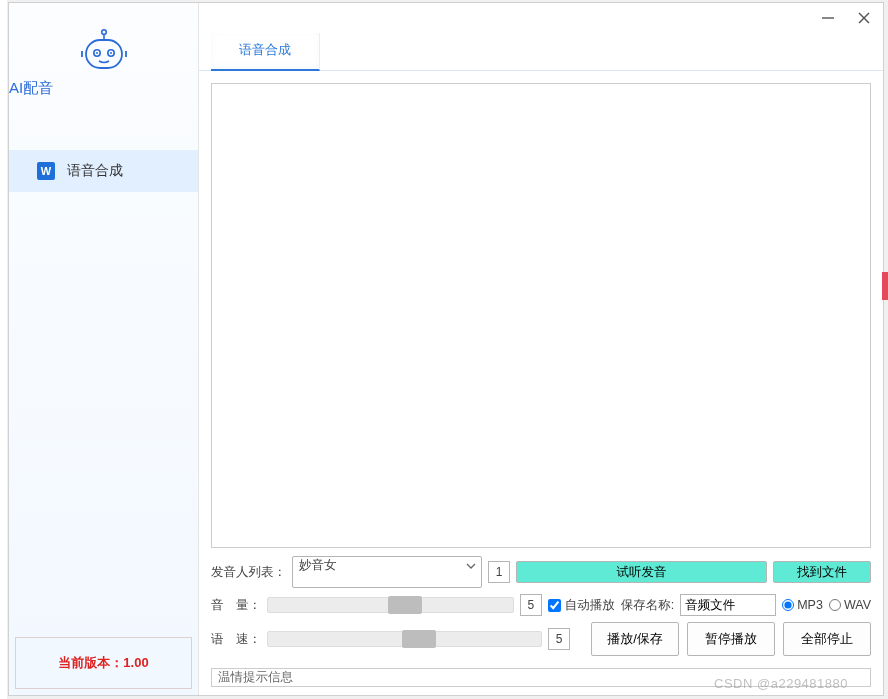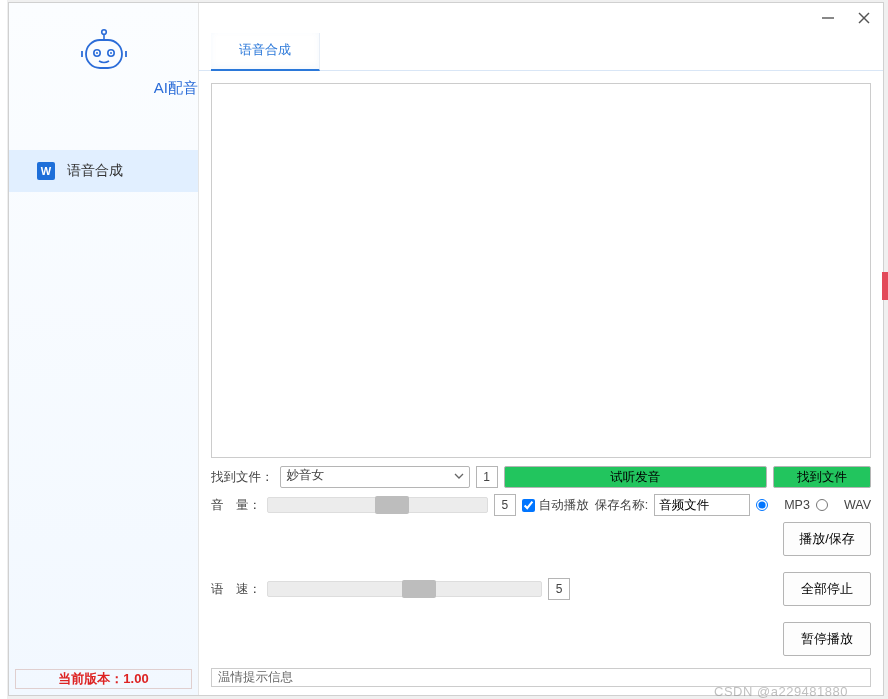--- a/index.html
+++ b/index.html
@@ -1,60 +1,60 @@
 <!DOCTYPE html>
 <html><head>
 <meta charset="utf-8">
 <style>
 * { box-sizing: border-box; margin: 0; padding: 0; font-family: "Microsoft YaHei", Arial, sans-serif; }
 body { background: #f0f0f0; width: 888px; height: 699px; overflow: hidden; position: relative; }
 .window { position: absolute; left: 8px; top: 2px; width: 876px; height: 694px; background: #fff; border: 1px solid #d0d0d0; display: flex; }
 .left-gutter { position: absolute; left: 0; top: 0; width: 8px; height: 100%; background: #fff; border-right: 1px solid #eee; }
 .sidebar { width: 190px; background: linear-gradient(to bottom, #fbfdff, #f2f8ff); border-right: 1px solid #e5e5e5; display: flex; flex-direction: column; }
-.logo-area { text-align: right; padding: 24px 0 14px; }
+.logo-area { text-align: left; padding: 24px 0 14px; }
 .logo-area svg { display: block; margin: 0 auto 8px; }
 .app-title { color: #2b6cd8; font-size: 15px; font-weight: 500; }
 .nav { padding-top: 38px; }
 .nav-item { display: flex; align-items: center; padding: 12px 16px 12px 28px; font-size: 14px; color: #555; cursor: pointer; }
 .nav-item.active { background: #e1efff; color: #333; }
 .nav-item .nav-icon { width: 18px; height: 18px; margin-right: 12px; display: inline-flex; align-items: center; justify-content: center; }
 .word-icon { background: #1e6fd9; border-radius: 2px; }
 .word-icon::after { content: "W"; color: #fff; font-size: 11px; font-weight: bold; }
 .clip-icon { background: #777; border-radius: 2px; position: relative; }
 .clip-icon::before { content: ""; position: absolute; top: -3px; left: 4px; width: 10px; height: 4px; border: 1px solid #777; border-radius: 2px 2px 0 0; background: #f2f8ff; }
 .clip-icon::after { content: "≡"; color: #fff; font-size: 11px; line-height: 18px; width: 100%; text-align: center; display: block; }
-.version-bar { margin-top: auto; border: 1px solid #e0cfcf; margin: auto 6px 6px 6px; text-align: center; padding: 0 0; font-size: 13px; color: #d22; font-weight: bold; }
+.version-bar { margin-top: auto; border: 1px solid #e0cfcf; margin: auto 6px 6px 6px; text-align: center; padding: 16px 0; font-size: 13px; color: #d22; font-weight: bold; }
 .main { flex: 1; background: #fff; display: flex; flex-direction: column; position: relative; }
 .titlebar { height: 30px; display: flex; justify-content: flex-end; align-items: center; padding-right: 10px; gap: 18px; }
 .title-btn { width: 18px; height: 18px; display: inline-flex; align-items: center; justify-content: center; cursor: pointer; color: #555; }
 .tab-row { display: flex; padding: 0 12px; border-bottom: 1px solid #d9e6f6; }
 .tab { padding: 8px 28px 10px; font-size: 13px; color: #2b78d9; border-right: 1px solid #e8eef6; border-bottom: 2px solid #2b78d9; margin-bottom: -1px; box-shadow: 0 -2px 6px rgba(43,120,217,0.05) inset; cursor: pointer; }
 .content { flex: 1; padding: 12px 12px 6px 12px; display: flex; flex-direction: column; }
 .textarea-box { flex: 1; border: 1px solid #ccc; background: #fff; }
 .controls { padding: 8px 0 0; font-size: 12.5px; color: #444; }
 .row { display: flex; align-items: center; margin-bottom: 6px; gap: 6px; }
 .lbl { white-space: nowrap; }
 .select-wrap { position: relative; flex: 0 0 190px; }
-.select-wrap .sel { width: 100%; height: 22px; border: 1px solid #b5b5b5; border-radius: 2px; padding: 0 22px 0 6px; font-size: 12.5px; background: #fff; }
+.select-wrap .sel { width: 100%; height: 32px; border: 1px solid #b5b5b5; border-radius: 2px; padding: 0 22px 0 6px; font-size: 12.5px; background: #fff; }
 .select-wrap .caret { position: absolute; right: 6px; top: 5px; pointer-events: none; }
 .num-box { width: 22px; height: 22px; border: 1px solid #b5b5b5; text-align: center; font-size: 12px; line-height: 20px; }
-.btn { height: 22px; border: 1px solid #b5b5b5; background: #22c55e; font-size: 12.5px; padding: 0 10px; border-radius: 2px; cursor: pointer; display: inline-flex; align-items: center; justify-content: center; }
+.btn { height: 22px; border: 1px solid #b5b5b5; background: #5eead4; font-size: 12.5px; padding: 0 10px; border-radius: 2px; cursor: pointer; display: inline-flex; align-items: center; justify-content: center; }
 .btn-wide { flex: 1; }
 .slider-wrap { flex: 1; display: flex; align-items: center; }
 .slider { flex: 1; height: 16px; position: relative; background: #ececec; border: 1px solid #ddd; border-radius: 2px; }
 .slider .thumb { position: absolute; top: -2px; height: 18px; width: 34px; background: #bdbdbd; border-radius: 2px; }
 .checkbox-wrap { display: flex; align-items: center; gap: 4px; }
 .checkbox-wrap input { width: 13px; height: 13px; }
 .text-input { height: 22px; border: 1px solid #b5b5b5; padding: 0 4px; font-size: 12.5px; }
-.radio-wrap { display: flex; align-items: center; gap: 16px; }
+.radio-wrap { display: flex; align-items: center; gap: 3px; }
 .radio-wrap input { width: 12px; height: 12px; }
-.big-btns { display: flex; gap: 16px; margin-left: auto; flex-direction: column; }
+.big-btns { display: flex; gap: 8px; margin-left: auto; }
 .big-btn { width: 88px; height: 34px; border: 1px solid #b5b5b5; background: #fdfdfd; font-size: 13px; cursor: pointer; border-radius: 2px; }
 .status-bar { border: 1px solid #ccc; margin: 0 12px 8px; padding: 0 6px; font-size: 12.5px; color: #666; }
-.watermark { position: absolute; right: 40px; bottom: 0; color: rgba(140,140,140,0.55); font-size: 13px; letter-spacing: 0.5px; pointer-events: none; }
+.watermark { position: absolute; right: 40px; bottom: 8px; color: rgba(140,140,140,0.55); font-size: 13px; letter-spacing: 0.5px; pointer-events: none; }
 .edge-tab { position: absolute; right: 0; top: 272px; width: 6px; height: 28px; background: #e34b5a; }
 .caret svg { display: block; }
 </style>
 </head>
 <body>
 
 <div class="left-gutter"></div>
 
 <div class="window">
 
@@ -103,21 +103,21 @@
     <div class="tab-row">
       <div class="tab">语音合成</div>
     </div>
 
     <div class="content">
       <div class="textarea-box"></div>
 
       <div class="controls">
 
         <div class="row">
-          <span class="lbl">找到文件：</span>
+          <span class="lbl">发音人列表：</span>
           <div class="select-wrap">
             <div class="sel">妙音女</div>
             <span class="caret">
                 <svg width="10" height="10" viewBox="0 0 10 10">
                   <path d="M1 3 L5 7 L9 3" fill="none" stroke="#666" stroke-width="1.3"></path>
                 </svg>
               </span>
           </div>
           <div class="num-box">1</div>
           <button class="btn btn-wide">试听发音</button>
@@ -151,22 +151,22 @@
         <div class="row">
           <span class="lbl">语　速：</span>
           <div class="slider-wrap" style="max-width:275px">
             <div class="slider">
               <div class="thumb" style="left:49%"></div>
             </div>
           </div>
           <div class="num-box">5</div>
           <div class="big-btns">
             <button class="big-btn">播放/保存</button>
+            <button class="big-btn">暂停播放</button>
             <button class="big-btn">全部停止</button>
-            <button class="big-btn">暂停播放</button>
           </div>
         </div>
 
       </div>
     </div>
 
     <div class="status-bar">温情提示信息</div>
   </div>
 </div>
 

